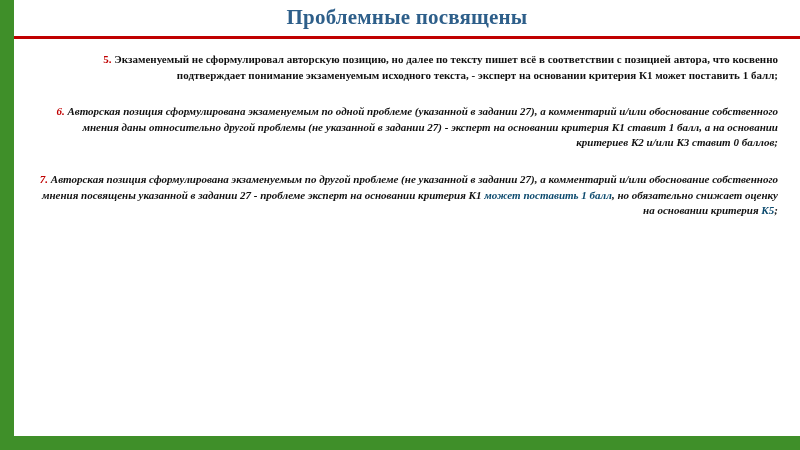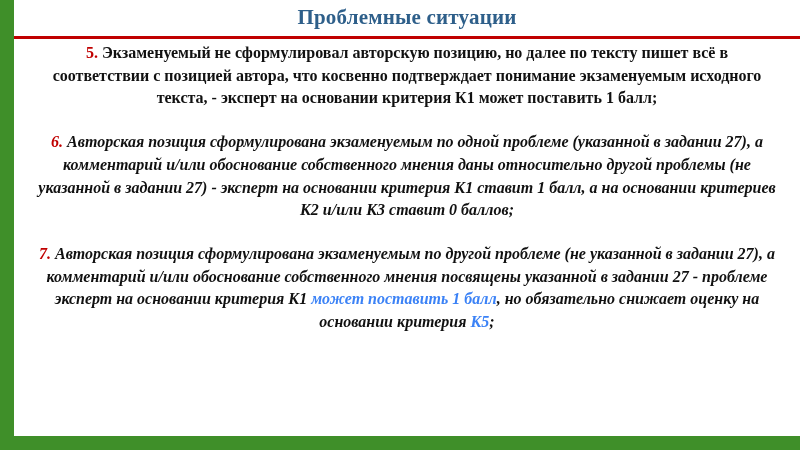--- a/index.html
+++ b/index.html
@@ -64,49 +64,49 @@
     position: absolute;
     top: 42px;
     left: 36px;
     width: 748px;
     height: 390px;
     box-sizing: border-box;
     padding-right: 6px;
   }
   .para {
     font-family: "Liberation Serif", serif;
-    font-size: 16px;
+    font-size: 11px;
     line-height: 1.42;
     font-weight: bold;
     color: #111111;
-    text-align: center;
-    margin: 0 0 0 0;
+    text-align: right;
+    margin: 10px 0 0 0;
   }
   .para + .para {
     margin-top: 21px;
     font-style: italic;
   }
   .num {
     color: #c00000;
     font-weight: bold;
   }
   .red-text {
-    color: #3b82f6;
+    color: #0c4a6e;
     font-weight: bold;
   }
 </style>
 </head>
 <body>
 
 <div class="slide">
 
   <div class="left-bar"></div>
   <div class="bottom-bar"></div>
 
-  <div class="title">Проблемные ситуации</div>
+  <div class="title">Проблемные посвящены</div>
   <div class="divider"></div>
 
   <div class="content">
 
     <p class="para"><span class="num">5.</span><span> Экзаменуемый не сформулировал авторскую позицию, но далее по тексту пишет всё в соответствии с позицией автора, что косвенно подтверждает понимание экзаменуемым исходного текста, - эксперт на основании критерия К1 может поставить 1 балл;</span></p>
 
     <p class="para"><span class="num">6.</span><span> Авторская позиция сформулирована экзаменуемым по одной проблеме (указанной в задании 27),  а комментарий и/или обоснование собственного мнения даны относительно другой проблемы (не указанной в задании 27) - эксперт на основании критерия К1 ставит 1 балл, а на основании критериев К2 и/или К3 ставит 0 баллов;</span></p>
 
     <p class="para"><span class="num">7.</span><span> Авторская позиция сформулирована экзаменуемым по другой проблеме (не указанной в задании 27),  а комментарий и/или обоснование собственного мнения посвящены указанной в задании 27 - проблеме эксперт на основании критерия К1 </span><span class="red-text">может поставить 1 балл</span><span>, но обязательно снижает оценку на основании критерия </span><span class="red-text">К5</span><span>;</span></p>
 

